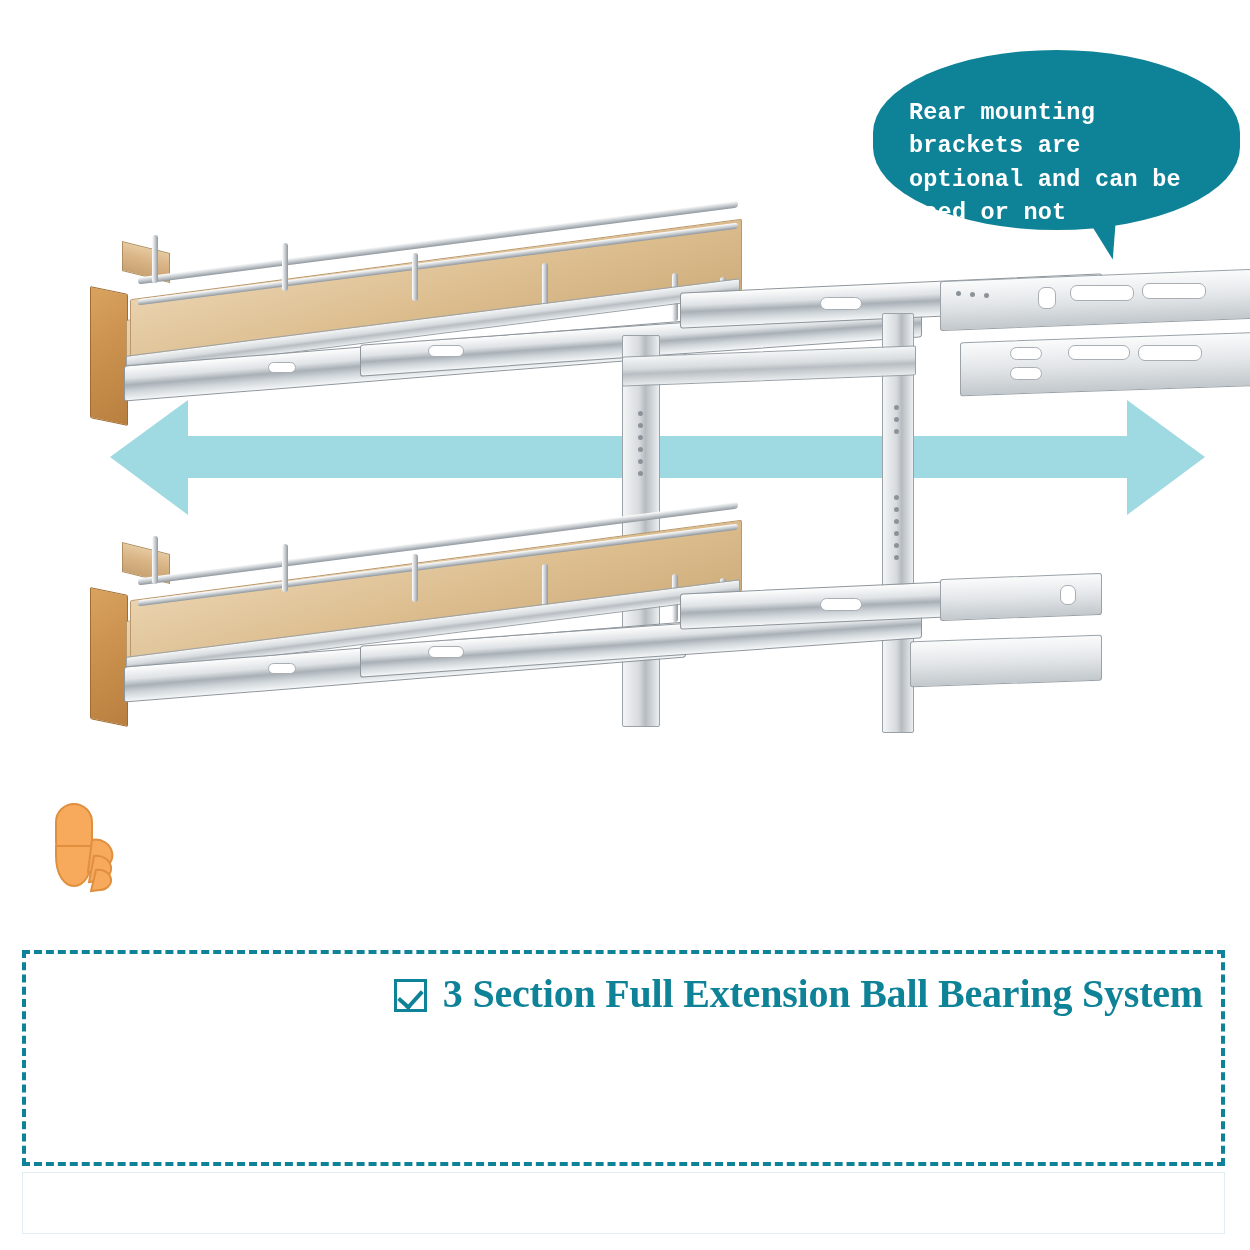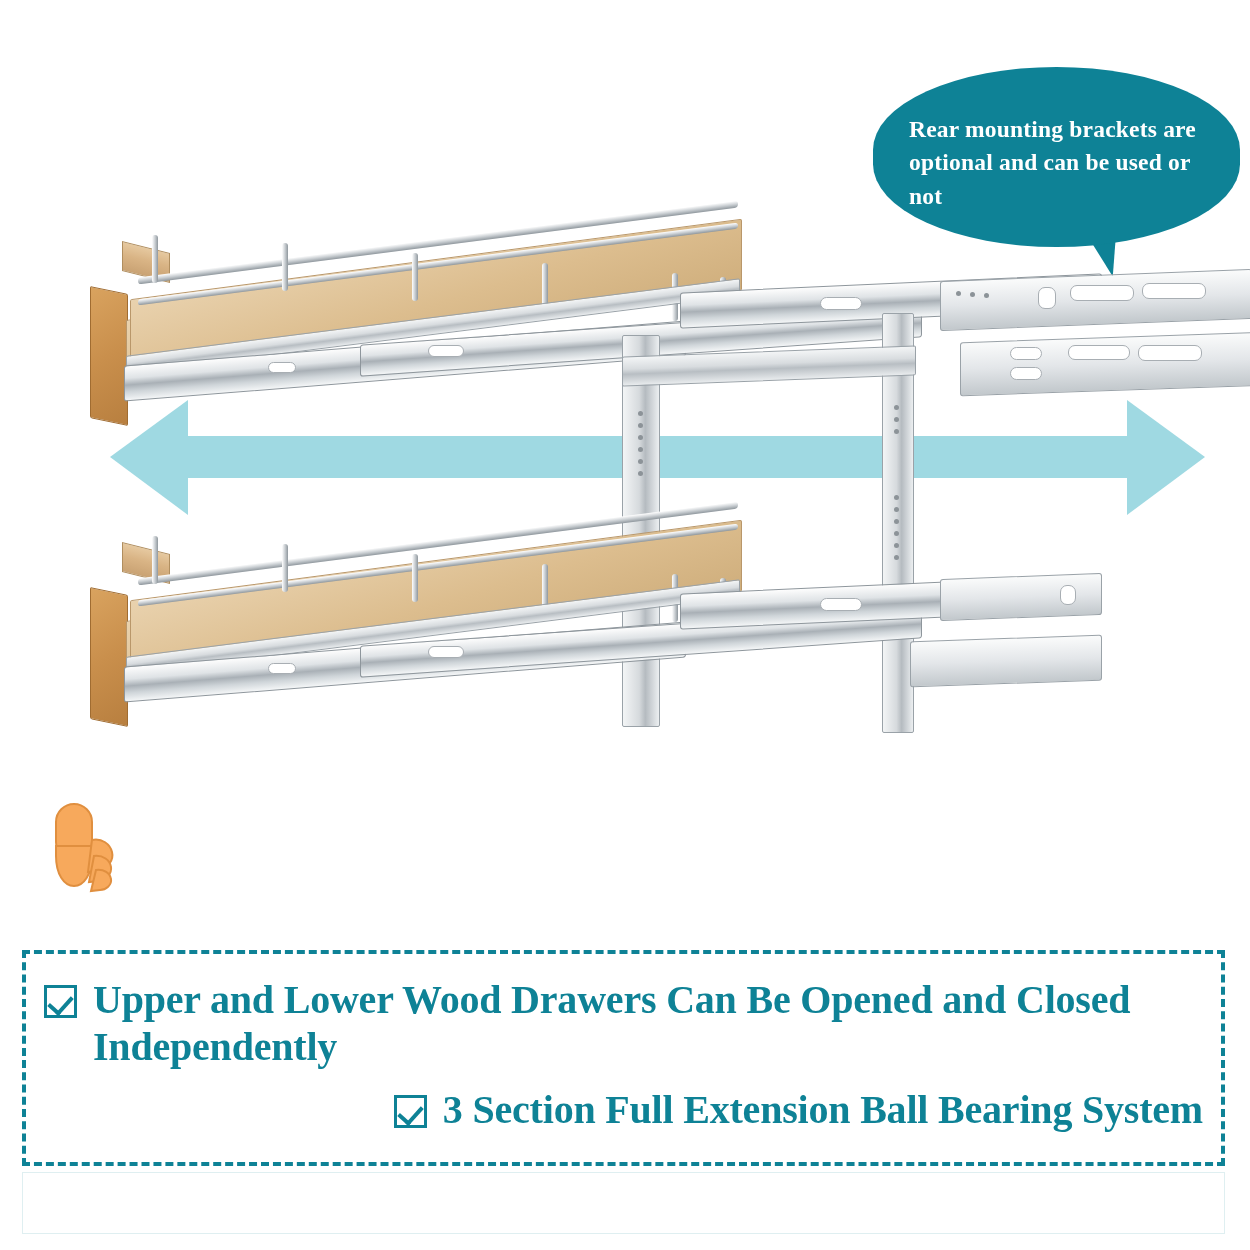--- a/index.html
+++ b/index.html
@@ -15,23 +15,24 @@
     width: 1250px;
     height: 1250px;
     overflow: hidden;
     background: #ffffff;
   }
 
   
   .callout {
     position: absolute;
     left: 873px;
-    top: 67px;
+    top: 50px;
     width: 367px;
     height: 204px;
+    font-family: Liberation Mono, monospace;
   }
   .callout .bubble {
     position: absolute;
     left: 0; top: 0;
     width: 367px;
     height: 180px;
     background: #0e8296;
     border-radius: 50% / 46%;
   }
   .callout .tail {
@@ -340,24 +341,20 @@
         <rect x="14" y="4" width="36" height="56" rx="18"></rect>
         <path d="M14 46 h36 v10 c0 18 -8 30 -18 30 c-10 0 -18 -12 -18 -30 z"></path>
         <path d="M50 40 c10 -2 18 4 20 12 c2 8 -4 16 -12 18 l-12 2 z"></path>
         <path d="M52 56 c9 -1 16 4 17 11 c1 7 -5 13 -12 14 l-10 1 z"></path>
         <path d="M54 70 c8 -1 14 3 15 9 c1 6 -5 11 -11 11 l-9 1 z"></path>
       </g>
     </svg>
   </div>
 
   <div class="bullets">
-    <div class="bullet-row first">
-      <div class="checkbox"></div>
-      <div class="bullet-text">Upper and Lower Wood Drawers Can Be Opened and Closed Independently</div>
-    </div>
     <div class="bullet-row second">
       <div class="checkbox"></div>
       <div class="bullet-text">3 Section Full Extension Ball Bearing System</div>
     </div>
   </div>
 
   <div class="bottom-strip"></div>
 </div>
 
 </body></html>

